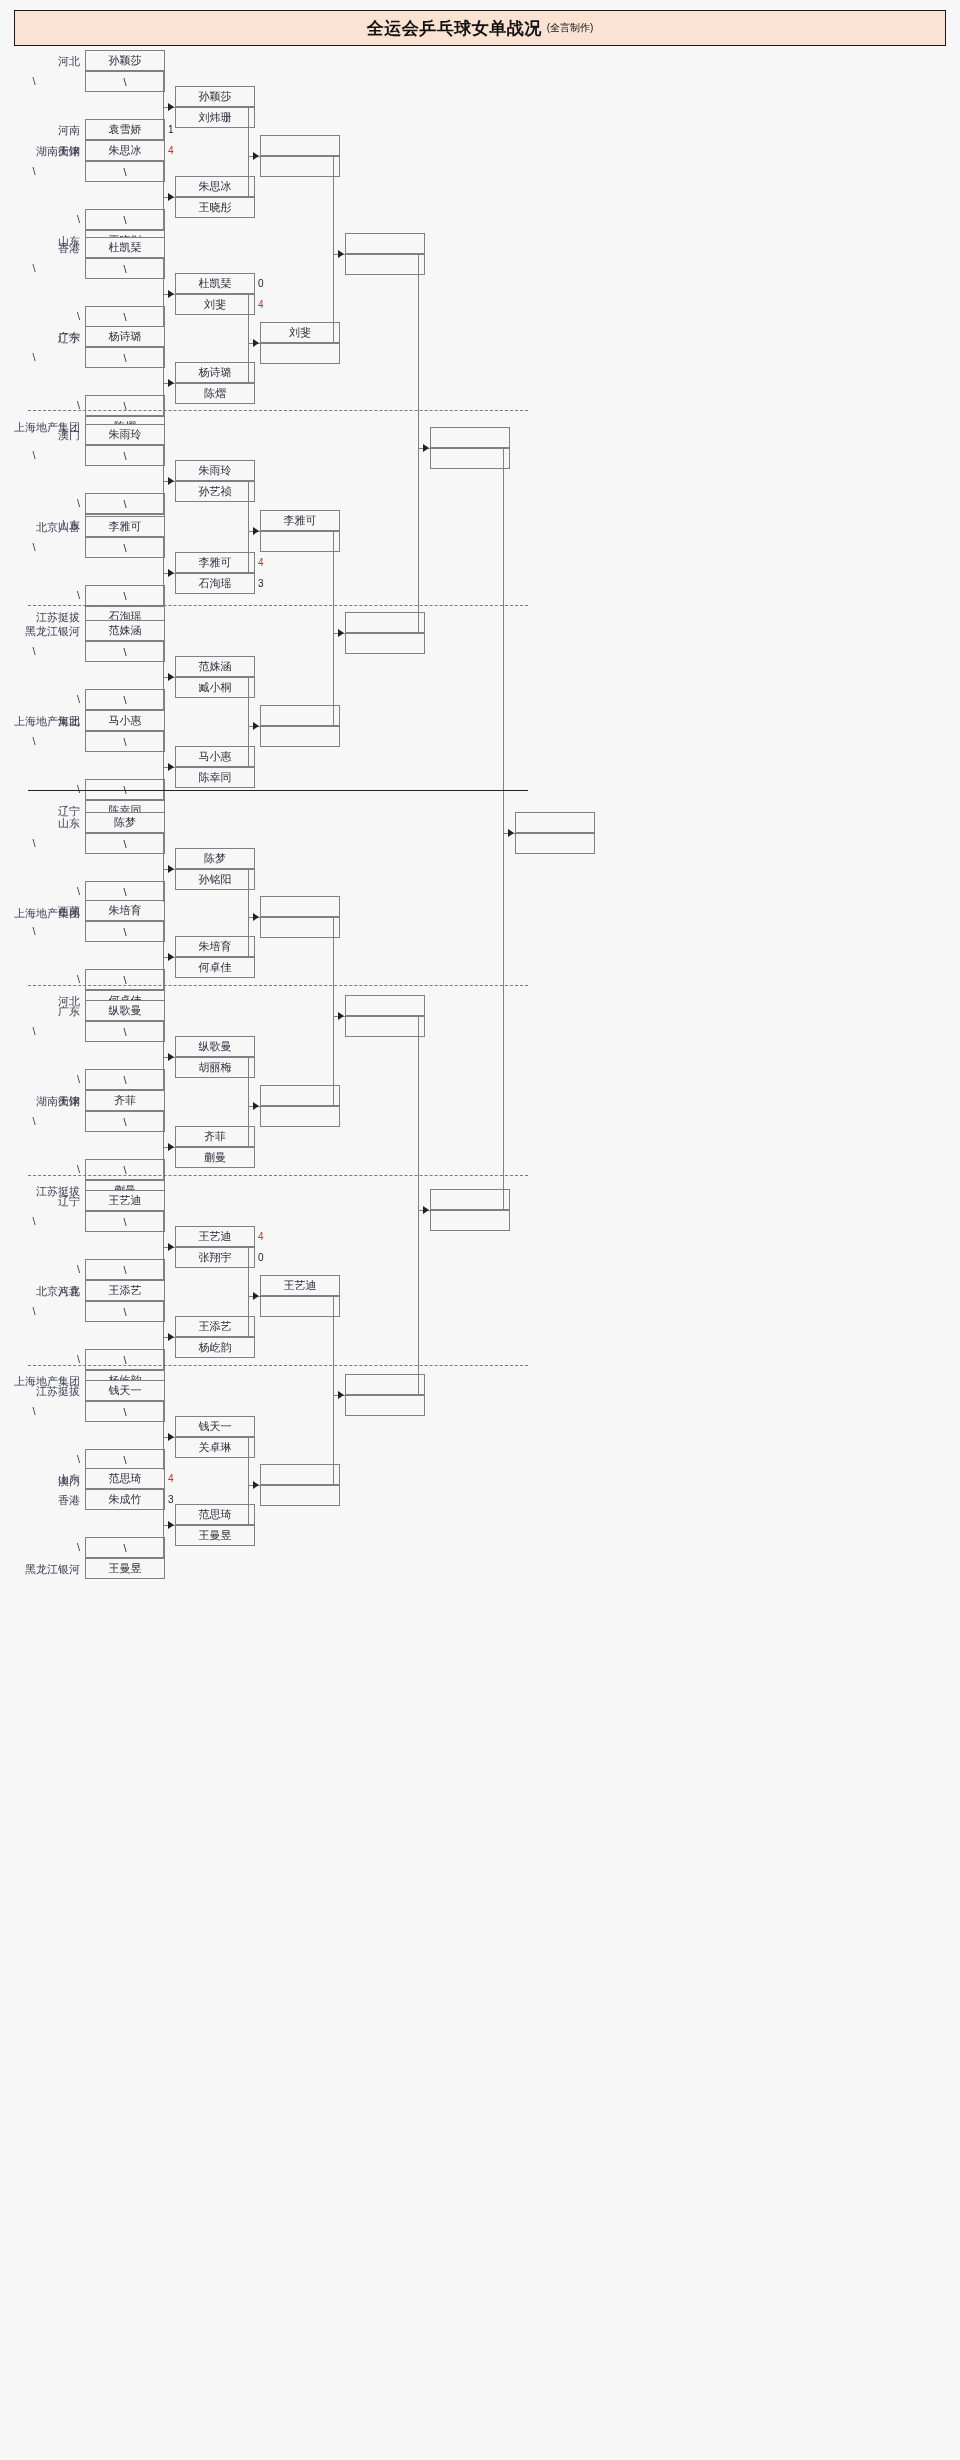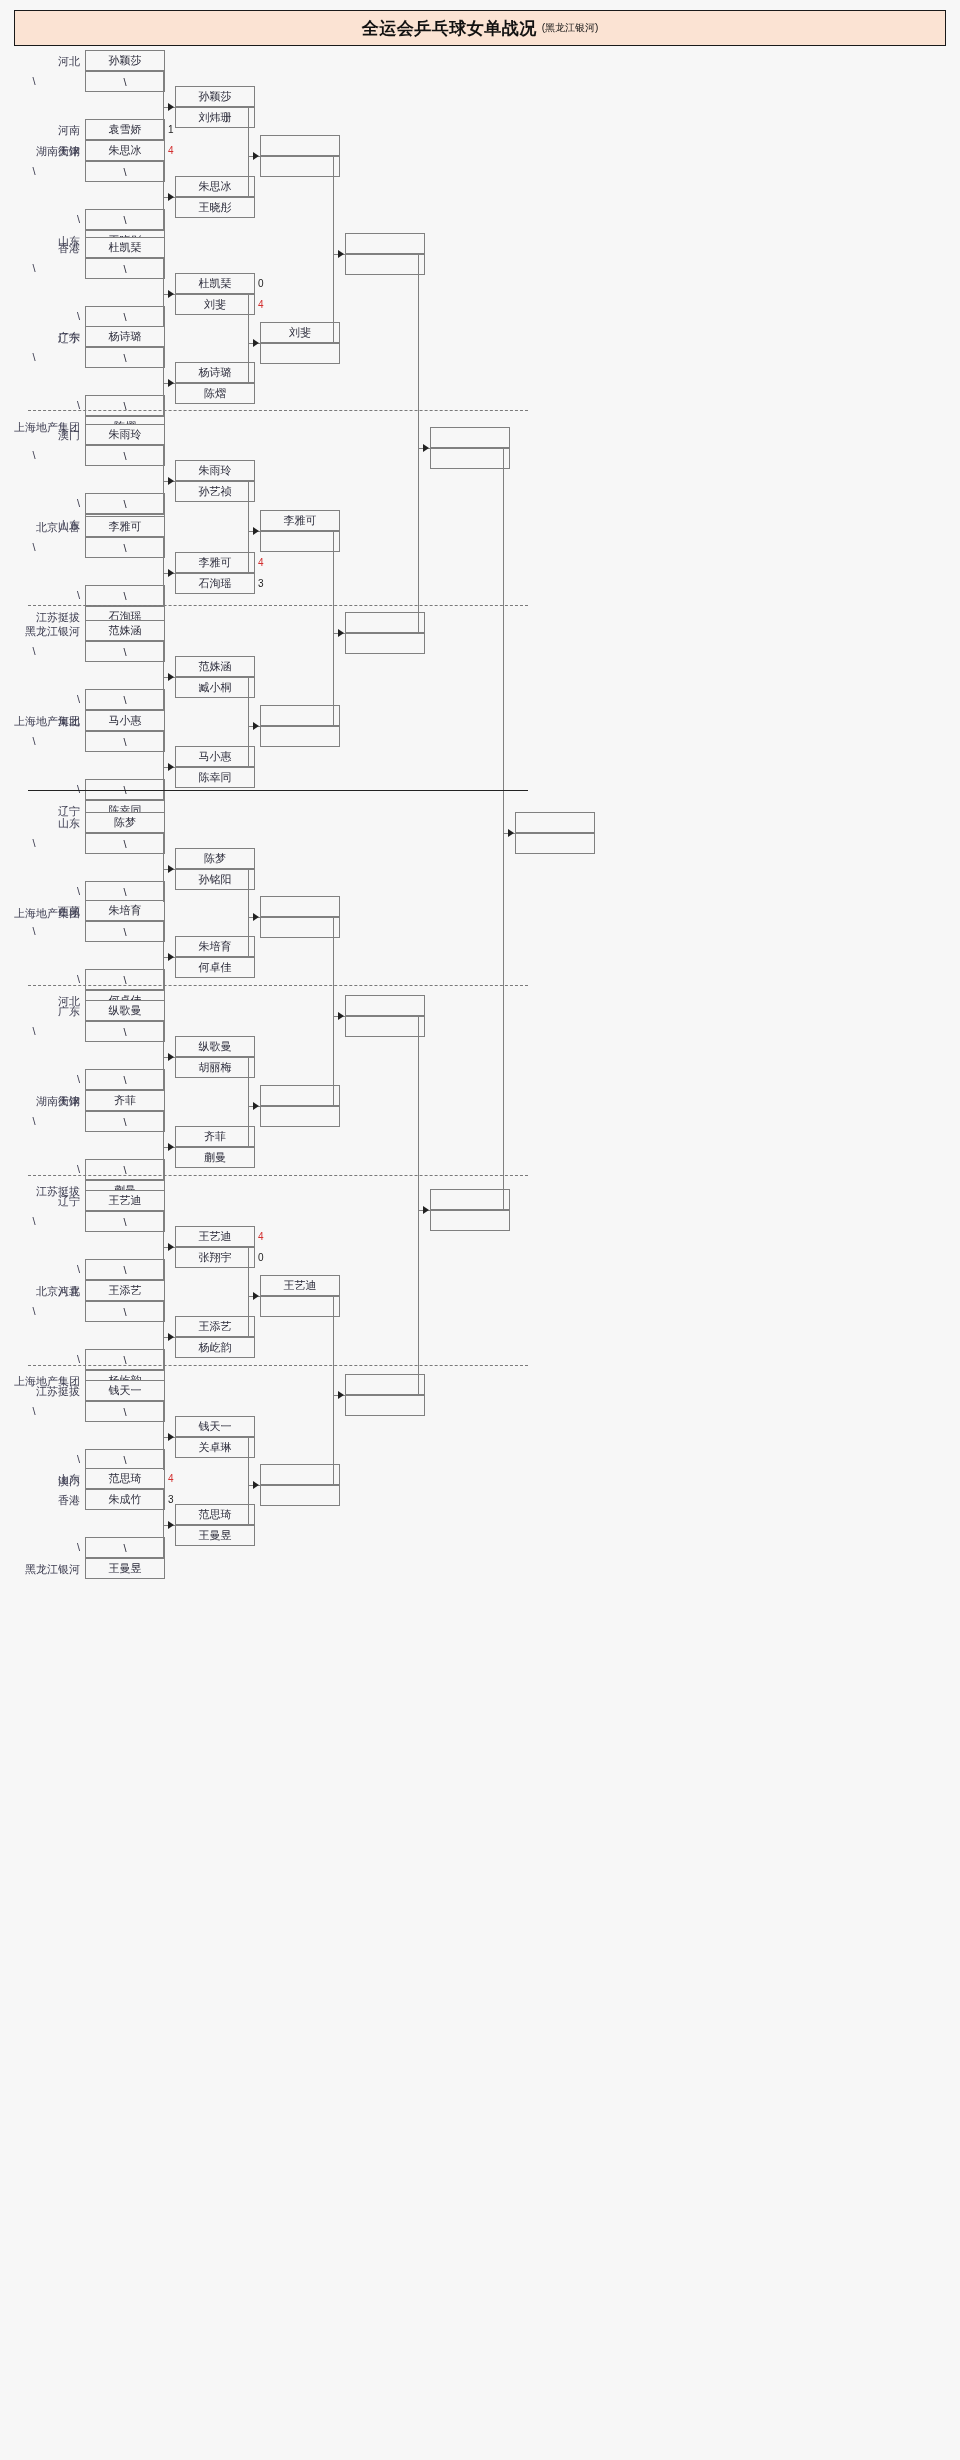--- a/index.html
+++ b/index.html
@@ -83,21 +83,21 @@
     height:0;
   }
 </style>
 </head>
 <body>
 
 <div id="page">
 
   <div id="title-bar">
     <span id="title-main">全运会乒乓球女单战况</span>
-    <span id="title-sub">(黑龙江银河)</span>
+    <span id="title-sub">(全言制作)</span>
   </div>
 
   <div id="bracket-layer">
       <div class="abs region-label" style="left: -12px; top: 54px;">河北</div>
       <div class="abs slash" style="left: -12px; top: 75px;">\</div>
       <div class="abs cell" style="left: 85px; top: 50px;">孙颖莎</div>
       <div class="abs cell" style="left: 85px; top: 71px;">\</div>
       <div class="abs region-label" style="left: -12px; top: 123px;">河南</div>
       <div class="abs region-label" style="left: -12px; top: 144px;">天津</div>
       <div class="abs cell" style="left: 85px; top: 119px;">袁雪娇</div>

